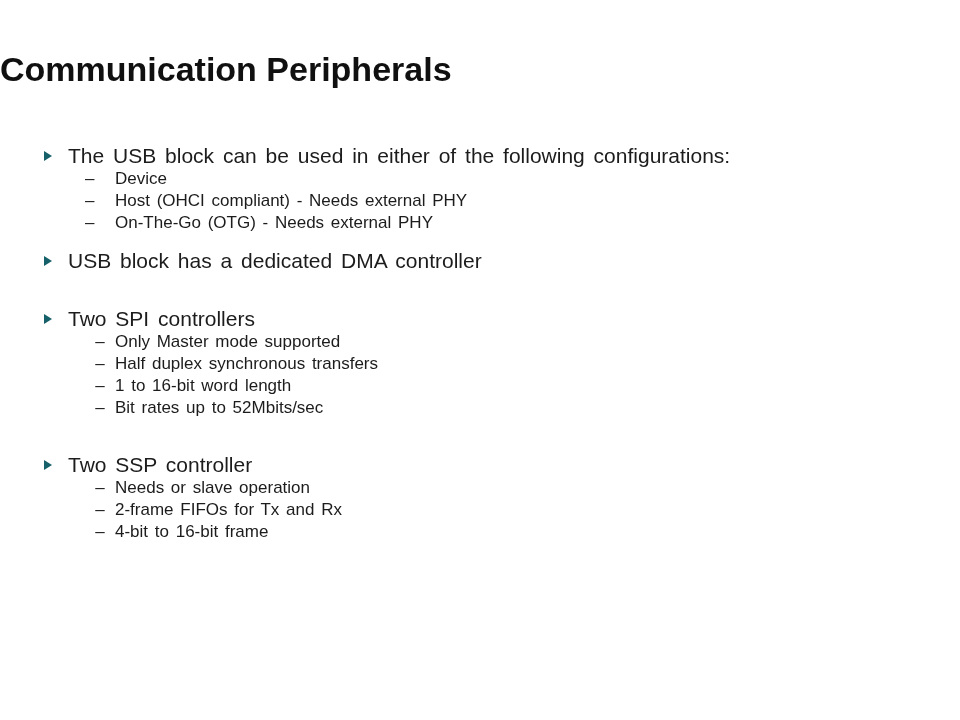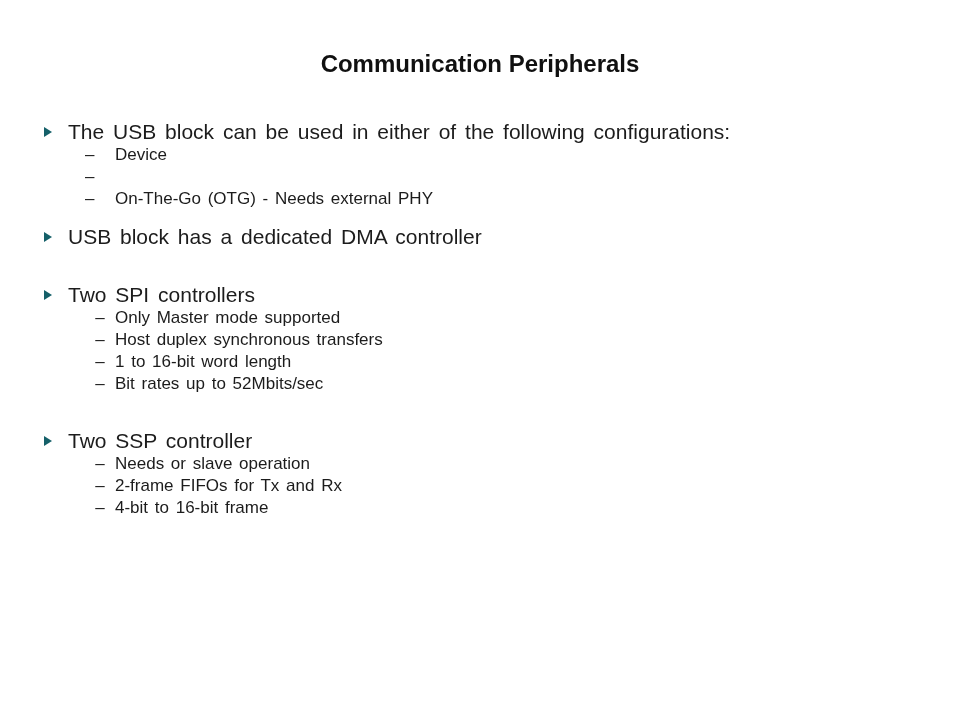--- a/index.html
+++ b/index.html
@@ -13,29 +13,28 @@
     height: 720px;
     background: #ffffff;
     overflow: hidden;
     font-family: "Liberation Sans", sans-serif;
   }
   .title {
     position: absolute;
     top: 50px;
     left: 0;
     right: 0;
-    text-align: center;
-    font-size: 24px;
+    font-size: 34px;
     font-weight: bold;
     color: #101010;
     letter-spacing: 0px;
   }
   .content {
     position: absolute;
-    top: 120px;
+    top: 144px;
     left: 0;
     right: 0;
   }
   .section { margin: 0; }
   .section.gap-small { margin-top: 15px; }
   .section.gap-large { margin-top: 34px; text-align: center; }
   .l1-row {
     display: flex;
     align-items: center;
     padding-left: 44px;
@@ -87,20 +86,21 @@
             <span class="tri"></span>
           </span>
         <span>The USB block can be used in either of the following configurations:</span>
       </div>
       <div class="l2-row">
         <span class="dash-cell">–</span>
         <span>Device</span>
       </div>
       <div class="l2-row">
         <span class="dash-cell">–</span>
+        <span>Host (OHCI compliant) - Needs external PHY</span>
       </div>
       <div class="l2-row">
         <span class="dash-cell">–</span>
         <span>On-The-Go (OTG) - Needs external PHY</span>
       </div>
     </div>
 
     <div class="section gap-small">
       <div class="l1-row">
         <span class="arrow-cell">
@@ -116,21 +116,21 @@
             <span class="tri"></span>
           </span>
         <span>Two SPI controllers</span>
       </div>
       <div class="l2-row">
         <span class="dash-cell">–</span>
         <span>Only Master mode supported</span>
       </div>
       <div class="l2-row">
         <span class="dash-cell">–</span>
-        <span>Host duplex synchronous transfers</span>
+        <span>Half duplex synchronous transfers</span>
       </div>
       <div class="l2-row">
         <span class="dash-cell">–</span>
         <span>1 to 16-bit word length</span>
       </div>
       <div class="l2-row">
         <span class="dash-cell">–</span>
         <span>Bit rates up to 52Mbits/sec</span>
       </div>
     </div>

